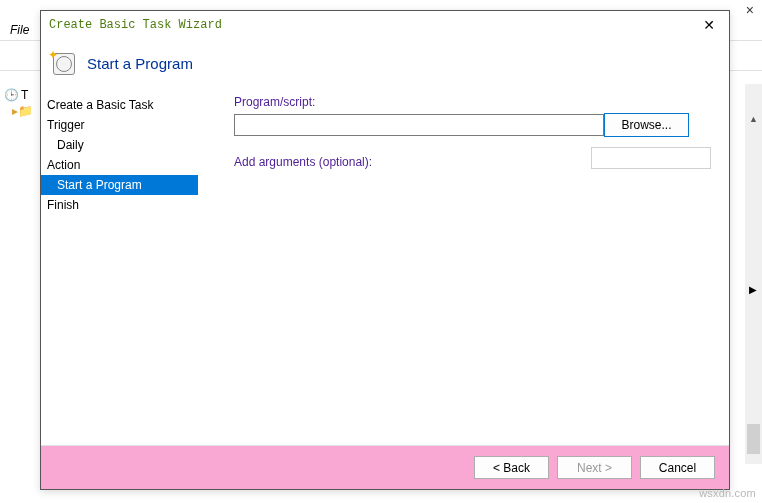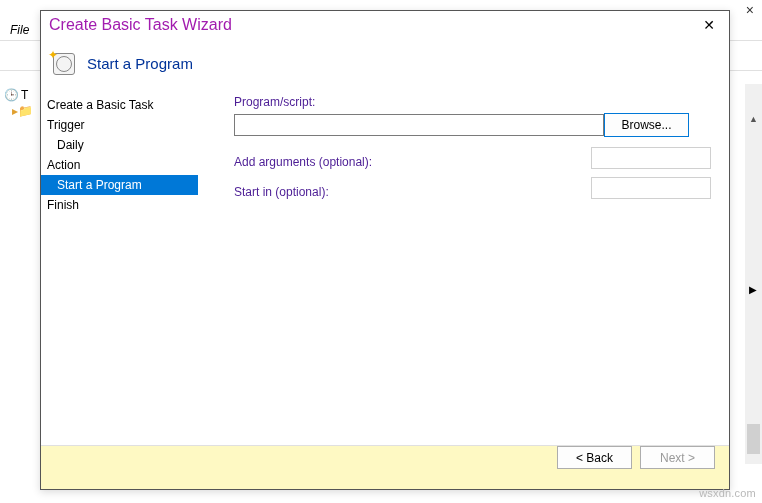--- a/index.html
+++ b/index.html
@@ -14,21 +14,21 @@
     .bg-tree-icon1 { display: flex; align-items: center; gap: 2px; }
     .bg-tree-icon2 { display: flex; align-items: center; gap: 2px; margin-top: 2px; padding-left: 8px; }
     .bg-right-scroll { position: absolute; top: 84px; right: 0; width: 17px; height: 380px; background: #f0f0f0; }
     .bg-right-scroll .arrow-up { position: absolute; top: 30px; left: 4px; color: #555; font-size: 9px; }
     .bg-right-scroll .arrow-right { position: absolute; top: 200px; left: 4px; color: #000; font-size: 10px; }
     .bg-right-scroll .thumb { position: absolute; bottom: 10px; left: 2px; width: 13px; height: 30px; background: #d0d0d0; }
     .bg-close { position: absolute; top: 2px; right: 8px; font-size: 14px; color: #333; }
 
     .dialog { position: absolute; top: 10px; left: 40px; width: 690px; height: 480px; background: #fff; border: 1px solid #555; box-shadow: 0 2px 8px rgba(0,0,0,0.15); }
     .dialog-titlebar { height: 28px; display: flex; align-items: center; justify-content: space-between; padding: 0 8px; background: #fff; }
-    .dialog-title { font-size: 16px; color: #a21caf; }
+    .dialog-title { font-size: 12px; color: #4d7c0f; font-family: Liberation Mono, monospace; }
     .dialog-close { font-size: 14px; color: #000; cursor: pointer; padding: 0 6px; }
 
     .dialog-header { padding: 12px 16px 20px 10px; display: flex; align-items: center; gap: 12px; }
     .wizard-icon { width: 24px; height: 24px; position: relative; display: inline-block; }
     .wizard-icon .clock { width: 22px; height: 22px; border: 1px solid #888; border-radius: 3px; background: #f4f4f4; position: absolute; bottom: 0; right: 0; display: flex; align-items: center; justify-content: center; }
     .wizard-icon .clock::after { content: ""; width: 14px; height: 14px; border: 1px solid #888; border-radius: 50%; position: relative; }
     .wizard-icon .star { position: absolute; top: -3px; left: -3px; color: #f2b200; font-size: 12px; }
     .dialog-heading { font-size: 15px; color: #003399; }
 
     .dialog-body { display: flex; height: 370px; }
@@ -40,21 +40,21 @@
     .wizard-form { flex: 1; padding: 0 18px 0 36px; }
     .form-row { margin-bottom: 10px; }
     .form-label { display: block; margin-bottom: 4px; color: #4c1d95; }
     .form-inline { display: flex; align-items: flex-end; justify-content: space-between; margin-bottom: 8px; }
     .form-inline .form-label { margin-bottom: 0; }
     .input-wide { width: 370px; height: 22px; border: 1px solid #7a7a7a; padding: 2px 4px; }
     .input-small { width: 120px; height: 22px; border: 1px solid #d0d0d0; padding: 2px 4px; }
     .browse-btn { width: 85px; height: 24px; background: #fdfdfd; border: 1px solid #0078d7; cursor: pointer; margin-left: 0; }
     .script-row { display: flex; align-items: center; }
 
-    .dialog-footer { position: absolute; bottom: 0; left: 0; width: 100%; height: 44px; border-top: 1px solid #e0e0e0; display: flex; justify-content: flex-end; padding-right: 14px; gap: 8px; background: #fef9c3; }
+    .dialog-footer { position: absolute; bottom: 0; left: 0; width: 100%; height: 44px; border-top: 1px solid #e0e0e0; display: flex; justify-content: flex-end; align-items: center; padding-right: 14px; gap: 8px; background: #f9a8d4; }
     .footer-btn { width: 75px; height: 23px; background: #fdfdfd; border: 1px solid #adadad; cursor: pointer; }
     .footer-btn.disabled { color: #9a9a9a; cursor: default; }
 
     .watermark { position: absolute; bottom: 4px; right: 6px; color: #b8b8b8; font-size: 11px; letter-spacing: 0.2px; }
   </style>
 </head>
 <body>
 
 <div class="bg-window">
   <span class="bg-close">×</span>
@@ -110,26 +110,23 @@
           <input type="text" class="input-wide" value="" style="">
           <button class="browse-btn">Browse...</button>
         </div>
       </div>
 
       <div class="form-inline">
         <label class="form-label">Add arguments (optional):</label>
         <input type="text" class="input-small" value="" style="">
       </div>
 
-      <div class="form-inline">
-        <label class="form-label">Start in (optional):</label>
-        <input type="text" class="input-small" value="" style="">
-      </div>
     </div>
   </div>
 
   <div class="dialog-footer">
     <button class="footer-btn">&lt; Back</button>
     <button class="footer-btn disabled">Next &gt;</button>
+    <button class="footer-btn">Cancel</button>
   </div>
 </div>
 
 <div class="watermark">wsxdn.com</div>
 
 </body></html>

